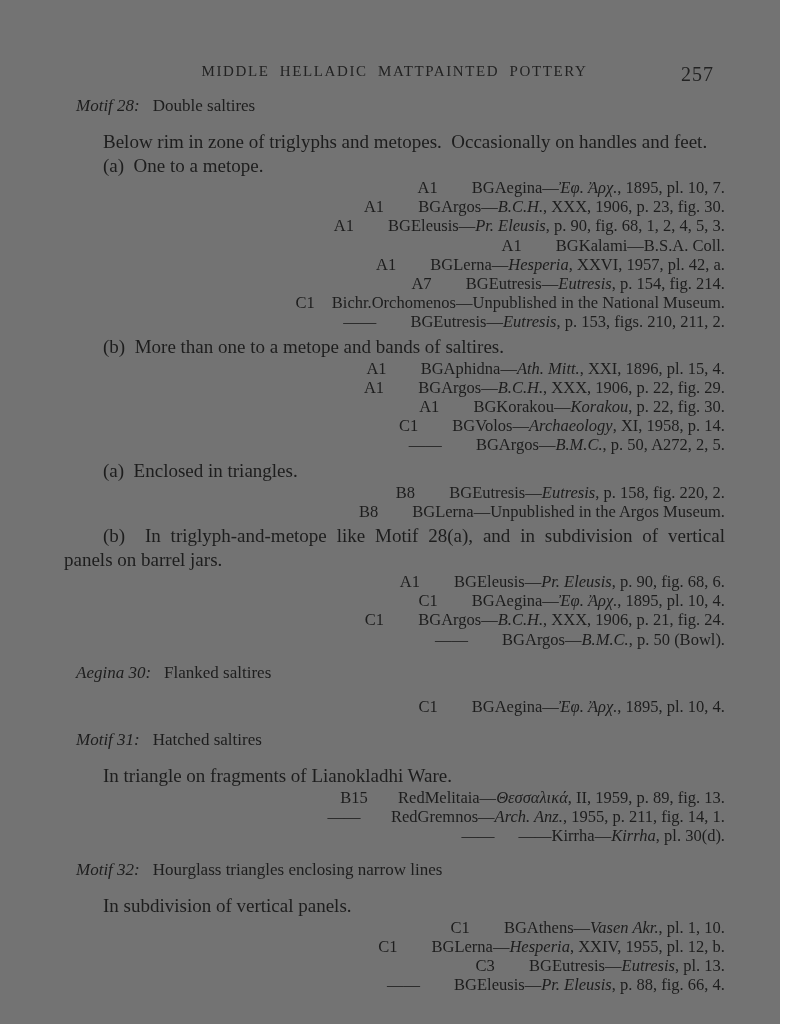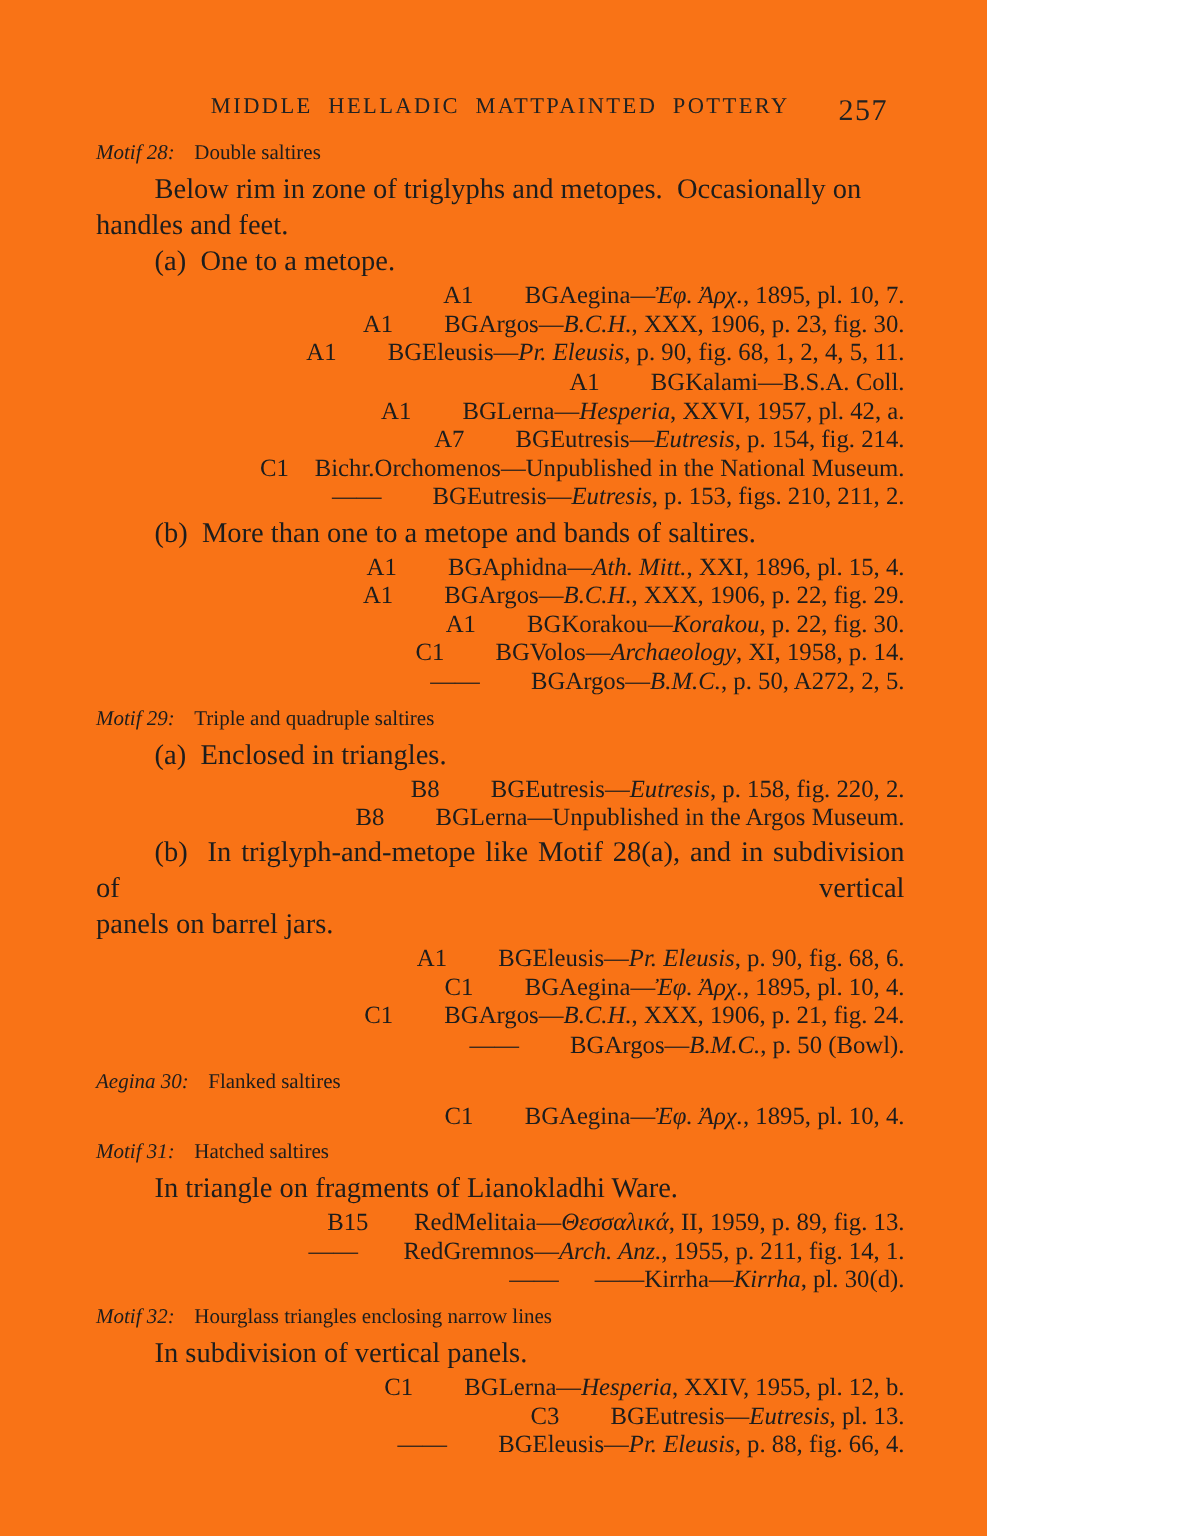--- a/index.html
+++ b/index.html
@@ -1,27 +1,27 @@
 <!DOCTYPE html>
 <html><head>
 <meta charset="utf-8">
 <style>
   html,body { margin:0; padding:0; background:#ffffff; }
   .page {
-    width:658px; height:1024px; box-sizing:border-box;
+    width:780px; height:1024px; box-sizing:border-box;
     padding:62px 55px 0 64px;
-    background:#f97316; color:#1d1d1d;
+    background:#737373; color:#1d1d1d;
     font-family:"Liberation Serif","DejaVu Serif",serif;
     overflow:hidden; position:relative;
   }
   .page-header { position:relative; height:20px; margin-bottom:9px; text-align:center; }
   .running-title { font-size:15px; letter-spacing:1.6px; word-spacing:5px; color:#222; }
   .page-number { position:absolute; right:11px; top:1px; font-size:20px; letter-spacing:1px; color:#222; }
   .motif { margin-top:4px; }
-  .motif-heading { margin:0; font-size:14px; font-weight:normal; line-height:24px; }
+  .motif-heading { margin:12px; font-size:17px; font-weight:normal; line-height:24px; }
   .motif-label { font-style:italic; margin-right:13px; }
   .para-line { font-size:19px; line-height:24px; white-space:pre-wrap; }
   .para-line.indent { text-indent:39px; }
   .para-line.stretch { text-align:justify; text-align-last:justify; }
   .entries { margin:0 0 3px 0;text-align:right; }
   .entry-row { margin-left:54px; font-size:16.5px; line-height:19.2px; white-space:nowrap; }
   .col-class { display:inline-block; width:72px; }
   .col-paint { display:inline-block; width:57px; }
   .it { font-style:italic; }
 </style>
@@ -38,40 +38,39 @@
         <h2 class="motif-heading"><span class="motif-label">Motif 28:</span><span class="motif-title">Double saltires</span></h2>
         <div class="para">
           <div class="para-line indent">Below rim in zone of triglyphs and metopes.  Occasionally on handles and feet.</div>
         </div>
         <div class="para">
           <div class="para-line indent">(a)  One to a metope.</div>
         </div>
         <div class="entries">
           <div class="entry-row"><span class="col-class">A1</span><span class="col-paint">BG</span><span class="col-ref"><span>Aegina—</span><span class="it">Ἐφ. Ἀρχ.</span><span>, 1895, pl. 10, 7.</span></span></div>
           <div class="entry-row"><span class="col-class">A1</span><span class="col-paint">BG</span><span class="col-ref"><span>Argos—</span><span class="it">B.C.H.</span><span>, XXX, 1906, p. 23, fig. 30.</span></span></div>
-          <div class="entry-row"><span class="col-class">A1</span><span class="col-paint">BG</span><span class="col-ref"><span>Eleusis—</span><span class="it">Pr. Eleusis</span><span>, p. 90, fig. 68, 1, 2, 4, 5, 11.</span></span></div>
+          <div class="entry-row"><span class="col-class">A1</span><span class="col-paint">BG</span><span class="col-ref"><span>Eleusis—</span><span class="it">Pr. Eleusis</span><span>, p. 90, fig. 68, 1, 2, 4, 5, 3.</span></span></div>
           <div class="entry-row"><span class="col-class">A1</span><span class="col-paint">BG</span><span class="col-ref"><span>Kalami—B.S.A. Coll.</span></span></div>
           <div class="entry-row"><span class="col-class">A1</span><span class="col-paint">BG</span><span class="col-ref"><span>Lerna—</span><span class="it">Hesperia</span><span>, XXVI, 1957, pl. 42, a.</span></span></div>
           <div class="entry-row"><span class="col-class">A7</span><span class="col-paint">BG</span><span class="col-ref"><span>Eutresis—</span><span class="it">Eutresis</span><span>, p. 154, fig. 214.</span></span></div>
           <div class="entry-row"><span class="col-class">C1</span><span class="col-paint">Bichr.</span><span class="col-ref"><span>Orchomenos—Unpublished in the National Museum.</span></span></div>
           <div class="entry-row"><span class="col-class">——</span><span class="col-paint">BG</span><span class="col-ref"><span>Eutresis—</span><span class="it">Eutresis</span><span>, p. 153, figs. 210, 211, 2.</span></span></div>
         </div>
         <div class="para">
           <div class="para-line indent">(b)  More than one to a metope and bands of saltires.</div>
         </div>
         <div class="entries">
           <div class="entry-row"><span class="col-class">A1</span><span class="col-paint">BG</span><span class="col-ref"><span>Aphidna—</span><span class="it">Ath. Mitt.</span><span>, XXI, 1896, pl. 15, 4.</span></span></div>
           <div class="entry-row"><span class="col-class">A1</span><span class="col-paint">BG</span><span class="col-ref"><span>Argos—</span><span class="it">B.C.H.</span><span>, XXX, 1906, p. 22, fig. 29.</span></span></div>
           <div class="entry-row"><span class="col-class">A1</span><span class="col-paint">BG</span><span class="col-ref"><span>Korakou—</span><span class="it">Korakou</span><span>, p. 22, fig. 30.</span></span></div>
           <div class="entry-row"><span class="col-class">C1</span><span class="col-paint">BG</span><span class="col-ref"><span>Volos—</span><span class="it">Archaeology</span><span>, XI, 1958, p. 14.</span></span></div>
           <div class="entry-row"><span class="col-class">——</span><span class="col-paint">BG</span><span class="col-ref"><span>Argos—</span><span class="it">B.M.C.</span><span>, p. 50, A272, 2, 5.</span></span></div>
         </div>
       </section>
       <section class="motif">
-        <h2 class="motif-heading"><span class="motif-label">Motif 29:</span><span class="motif-title">Triple and quadruple saltires</span></h2>
         <div class="para">
           <div class="para-line indent">(a)  Enclosed in triangles.</div>
         </div>
         <div class="entries">
           <div class="entry-row"><span class="col-class">B8</span><span class="col-paint">BG</span><span class="col-ref"><span>Eutresis—</span><span class="it">Eutresis</span><span>, p. 158, fig. 220, 2.</span></span></div>
           <div class="entry-row"><span class="col-class">B8</span><span class="col-paint">BG</span><span class="col-ref"><span>Lerna—Unpublished in the Argos Museum.</span></span></div>
         </div>
         <div class="para">
           <div class="para-line indent stretch">(b)  In triglyph-and-metope like Motif 28(a), and in subdivision of vertical</div>
           <div class="para-line">panels on barrel jars.</div>
@@ -99,19 +98,20 @@
           <div class="entry-row"><span class="col-class">——</span><span class="col-paint">Red</span><span class="col-ref"><span>Gremnos—</span><span class="it">Arch. Anz.</span><span>, 1955, p. 211, fig. 14, 1.</span></span></div>
           <div class="entry-row"><span class="col-class">——</span><span class="col-paint">——</span><span class="col-ref"><span>Kirrha—</span><span class="it">Kirrha</span><span>, pl. 30(d).</span></span></div>
         </div>
       </section>
       <section class="motif">
         <h2 class="motif-heading"><span class="motif-label">Motif 32:</span><span class="motif-title">Hourglass triangles enclosing narrow lines</span></h2>
         <div class="para">
           <div class="para-line indent">In subdivision of vertical panels.</div>
         </div>
         <div class="entries">
+          <div class="entry-row"><span class="col-class">C1</span><span class="col-paint">BG</span><span class="col-ref"><span>Athens—</span><span class="it">Vasen Akr.</span><span>, pl. 1, 10.</span></span></div>
           <div class="entry-row"><span class="col-class">C1</span><span class="col-paint">BG</span><span class="col-ref"><span>Lerna—</span><span class="it">Hesperia</span><span>, XXIV, 1955, pl. 12, b.</span></span></div>
           <div class="entry-row"><span class="col-class">C3</span><span class="col-paint">BG</span><span class="col-ref"><span>Eutresis—</span><span class="it">Eutresis</span><span>, pl. 13.</span></span></div>
           <div class="entry-row"><span class="col-class">——</span><span class="col-paint">BG</span><span class="col-ref"><span>Eleusis—</span><span class="it">Pr. Eleusis</span><span>, p. 88, fig. 66, 4.</span></span></div>
         </div>
       </section>
     </main>
 </div>
 
 </body></html>

